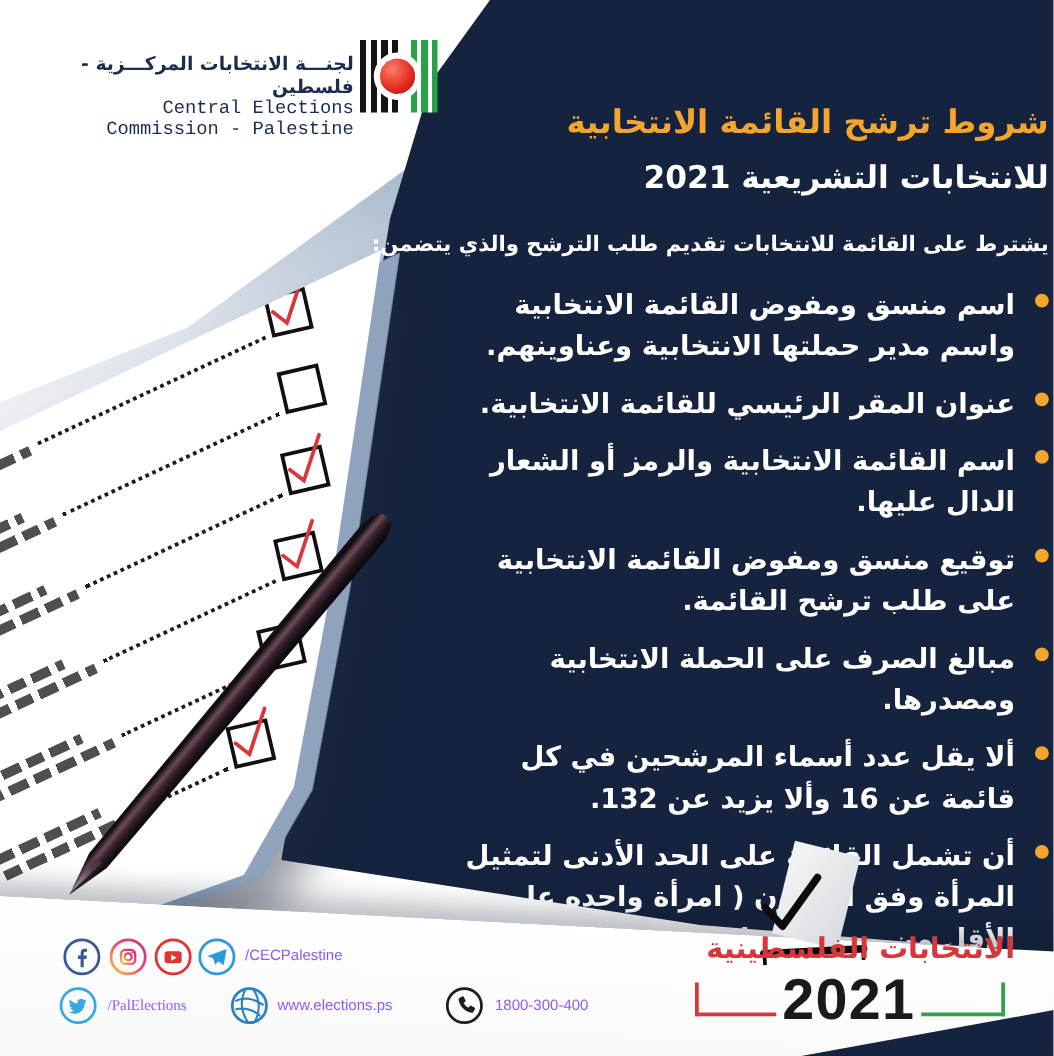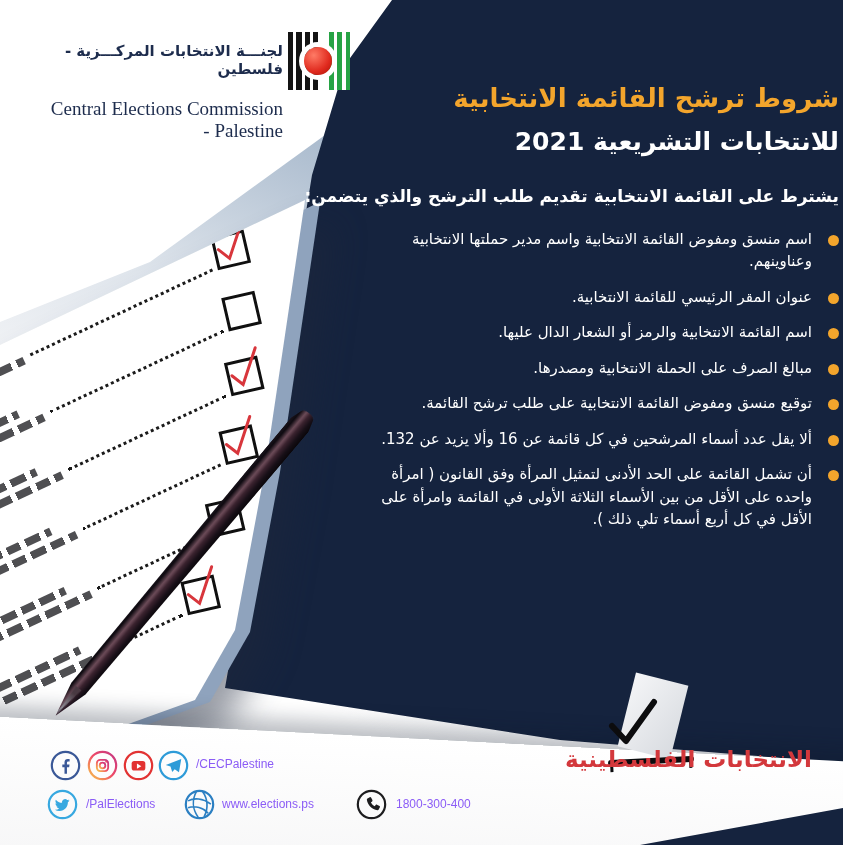--- a/index.html
+++ b/index.html
@@ -33,36 +33,36 @@
     transform:rotate(-50deg);border-radius:12px;
     background:linear-gradient(180deg,#1a141c 0%,#0e0a10 16%,#6d4c59 38%,#3a222e 55%,#170f17 78%,#090609 100%);
     clip-path:polygon(0 50%,9% 10%,96% 0,100% 22%,100% 78%,96% 100%,9% 90%);
     filter:drop-shadow(8px 12px 9px rgba(40,45,65,.55));}
   .pen::before{content:"";position:absolute;left:0;top:8px;width:36px;height:7px;
     background:linear-gradient(90deg,#cfd3da,#4a3a43 80%);clip-path:polygon(0 40%,100% 0,100% 100%);}
 
   
   .brand-text{position:absolute;left:50px;top:42px;width:233px;text-align:right;z-index:9;color:#1d2c4d;}
   .brand-ar{font-size:15px;font-weight:bold;direction:rtl;}
-  .brand-en{font-size:19px;font-family:Liberation Serif, serif;margin-top:20px;}
+  .brand-en{font-size:15px;font-family:Liberation Mono, monospace;margin-top:0;}
   .mark{position:absolute;left:288px;top:32px;width:62px;height:58px;z-index:9;}
   .mark-black{position:absolute;left:0;top:0;width:33px;height:58px;
     background:repeating-linear-gradient(90deg,#141414 0 5px,#ffffff 5px 8.5px);}
   .mark-green{position:absolute;right:0;top:0;width:25px;height:58px;
     background:repeating-linear-gradient(90deg,#ffffff 0 3.5px,#27a345 3.5px 8.5px);}
   .mark-ball{position:absolute;left:16px;top:15px;width:28px;height:28px;border-radius:50%;
     background:radial-gradient(circle at 35% 30%,#ff7b66,#e02a1e 60%,#a81106);box-shadow:0 0 0 5px #ffffff;}
 
   
   .content{position:absolute;right:30px;top:82px;width:482px;z-index:6;direction:rtl;text-align:right;color:#ffffff;}
   .title{color:#f3a52c;font-size:26px;font-weight:bold;white-space:nowrap;line-height:1.25;margin:0;}
   .subtitle{color:#ffffff;font-size:25px;font-weight:bold;margin:12px 0 0 0;}
   .intro{font-size:17px;font-weight:bold;margin:30px 0 0 0;white-space:nowrap;}
   ul.reqs{list-style:none;margin:22px 0 0 0;padding:0;}
-  ul.reqs li{position:relative;padding-right:27px;font-size:15px;font-weight:normal;line-height:1.5;margin-bottom:13px;}
+  ul.reqs li{position:relative;padding-right:27px;font-size:22px;font-weight:bold;line-height:1.5;margin-bottom:13px;}
   .dot{position:absolute;right:0;top:7px;width:11px;height:11px;border-radius:50%;background:#f3a52c;}
 
   
   .strip{position:absolute;left:-20px;top:716px;width:910px;height:180px;z-index:7;
     transform:rotate(3deg);transform-origin:0 0;background:linear-gradient(180deg,#ffffff,#f4f4f5);
     box-shadow:0 -12px 20px rgba(10,20,40,.28);}
   .sliver{position:absolute;inset:0;z-index:8;background:#15233e;
     clip-path:polygon(640px 845px,843px 808px,843px 845px);}
   .ic{display:block;width:100%;height:100%;}
   .soc{position:absolute;width:31px;height:31px;z-index:9;}
@@ -171,27 +171,27 @@
   </div>
   <div class="mark">
     <div class="mark-black"></div>
     <div class="mark-green"></div>
     <div class="mark-ball"></div>
   </div>
 
   <div class="content">
     <h1 class="title">شروط ترشح القائمة الانتخابية</h1>
     <h2 class="subtitle">للانتخابات التشريعية 2021</h2>
-    <p class="intro">يشترط على القائمة الانتخابية تقديم طلب الترشح والذي يتضمن:</p>
+    <p class="intro">يشترط على القائمة للانتخابات تقديم طلب الترشح والذي يتضمن:</p>
     <ul class="reqs">
       <li><span class="dot"></span><span>اسم منسق ومفوض القائمة الانتخابية واسم مدير حملتها الانتخابية وعناوينهم.</span></li>
       <li><span class="dot"></span><span>عنوان المقر الرئيسي للقائمة الانتخابية.</span></li>
       <li><span class="dot"></span><span>اسم القائمة الانتخابية والرمز أو الشعار الدال عليها.</span></li>
+      <li><span class="dot"></span><span>توقيع منسق ومفوض القائمة الانتخابية على طلب ترشح القائمة.</span></li>
       <li><span class="dot"></span><span>مبالغ الصرف على الحملة الانتخابية ومصدرها.</span></li>
-      <li><span class="dot"></span><span>توقيع منسق ومفوض القائمة الانتخابية على طلب ترشح القائمة.</span></li>
       <li><span class="dot"></span><span>ألا يقل عدد أسماء المرشحين في كل قائمة عن 16 وألا يزيد عن 132.</span></li>
       <li><span class="dot"></span><span>أن تشمل القائمة على الحد الأدنى لتمثيل المرأة وفق القانون ( امرأة واحده على الأقل من بين الأسماء الثلاثة الأولى في القائمة وامرأة على الأقل في كل أربع أسماء تلي ذلك ).</span></li>
     </ul>
   </div>
 
   <div class="strip"></div>
   <div class="sliver"></div>
 
   <div class="ballot">
     <div class="ballot-paper"></div>
@@ -236,33 +236,38 @@
       </svg>
   </div>
   <div class="ftxt" style="left:196px;top:757px;">/CECPalestine</div>
 
   <div class="soc" style="left:47px;top:789px;">
     <svg class="ic" viewBox="0 0 34 34">
         <circle cx="17" cy="17" r="15" fill="none" stroke="#37a8e0" stroke-width="2.4"></circle>
         <path fill="#37a8e0" d="M24.8 12.6c-.6.3-1.2.5-1.9.6.7-.4 1.2-1 1.4-1.8-.6.4-1.3.7-2.1.8a3.3 3.3 0 0 0-5.7 3c-2.7-.1-5.2-1.4-6.8-3.5-.3.5-.4 1.1-.4 1.7 0 1.1.6 2.1 1.5 2.7-.5 0-1.1-.2-1.5-.4v.1c0 1.6 1.1 2.9 2.6 3.2-.3.1-.6.1-.9.1-.2 0-.4 0-.6-.1.4 1.3 1.6 2.3 3.1 2.3a6.6 6.6 0 0 1-4.9 1.4 9.3 9.3 0 0 0 5 1.5c6 0 9.3-5 9.3-9.3v-.4c.6-.5 1.2-1.1 1.9-1.9z"></path>
       </svg>
   </div>
-  <div class="ftxt" style="left:86px;top:797px;">/PalElections</div>
+  <div class="ftxt" style="left:86px;top:797px;font-family:Liberation Serif, serif;">/PalElections</div>
   <div class="soc" style="left:184px;top:789px;">
     <svg class="ic" viewBox="0 0 34 34">
         <circle cx="17" cy="17" r="15" fill="none" stroke="#2b7fc2" stroke-width="2.4"></circle>
         <path fill="none" stroke="#2b7fc2" stroke-width="1.8" d="M4.5 13c6.5-3.5 16-3 25 3.5M4.5 20.5c7.5-2.5 17 0 22 6M13.5 3c-4.5 8.5-4.5 19 2 28M20.5 3c5.5 7.5 6.5 18.5 1.5 27.5"></path>
       </svg>
   </div>
   <div class="ftxt" style="left:222px;top:797px;">www.elections.ps</div>
   <div class="soc" style="left:356px;top:789px;">
     <svg class="ic" viewBox="0 0 34 34">
         <circle cx="17" cy="17" r="15" fill="none" stroke="#1d1d1f" stroke-width="2.4"></circle>
         <path fill="#1d1d1f" d="M12.6 10.3l2.5-1.3c.5-.3 1.1-.1 1.4.4l1.5 2.8c.2.5.1 1-.3 1.4l-1.4 1.1a11 11 0 0 0 4.2 4.2l1.1-1.4c.4-.4.9-.5 1.4-.3l2.8 1.5c.5.3.7.9.4 1.4l-1.3 2.5c-.3.5-.8.8-1.4.7-6-.9-10.7-5.6-11.6-11.6-.1-.6.2-1.1.7-1.4z"></path>
       </svg>
   </div>
   <div class="ftxt" style="left:396px;top:797px;text-align:right;">1800-300-400</div>
 
   <div class="logo21">
     <div class="logo21-title">الانتخابات الفلسطينية</div>
+    <div class="logo21-row">
+      <span class="br-red"></span>
+      <span class="year">2021</span>
+      <span class="br-green"></span>
+    </div>
   </div>
 
 </div>
 
 </body></html>

